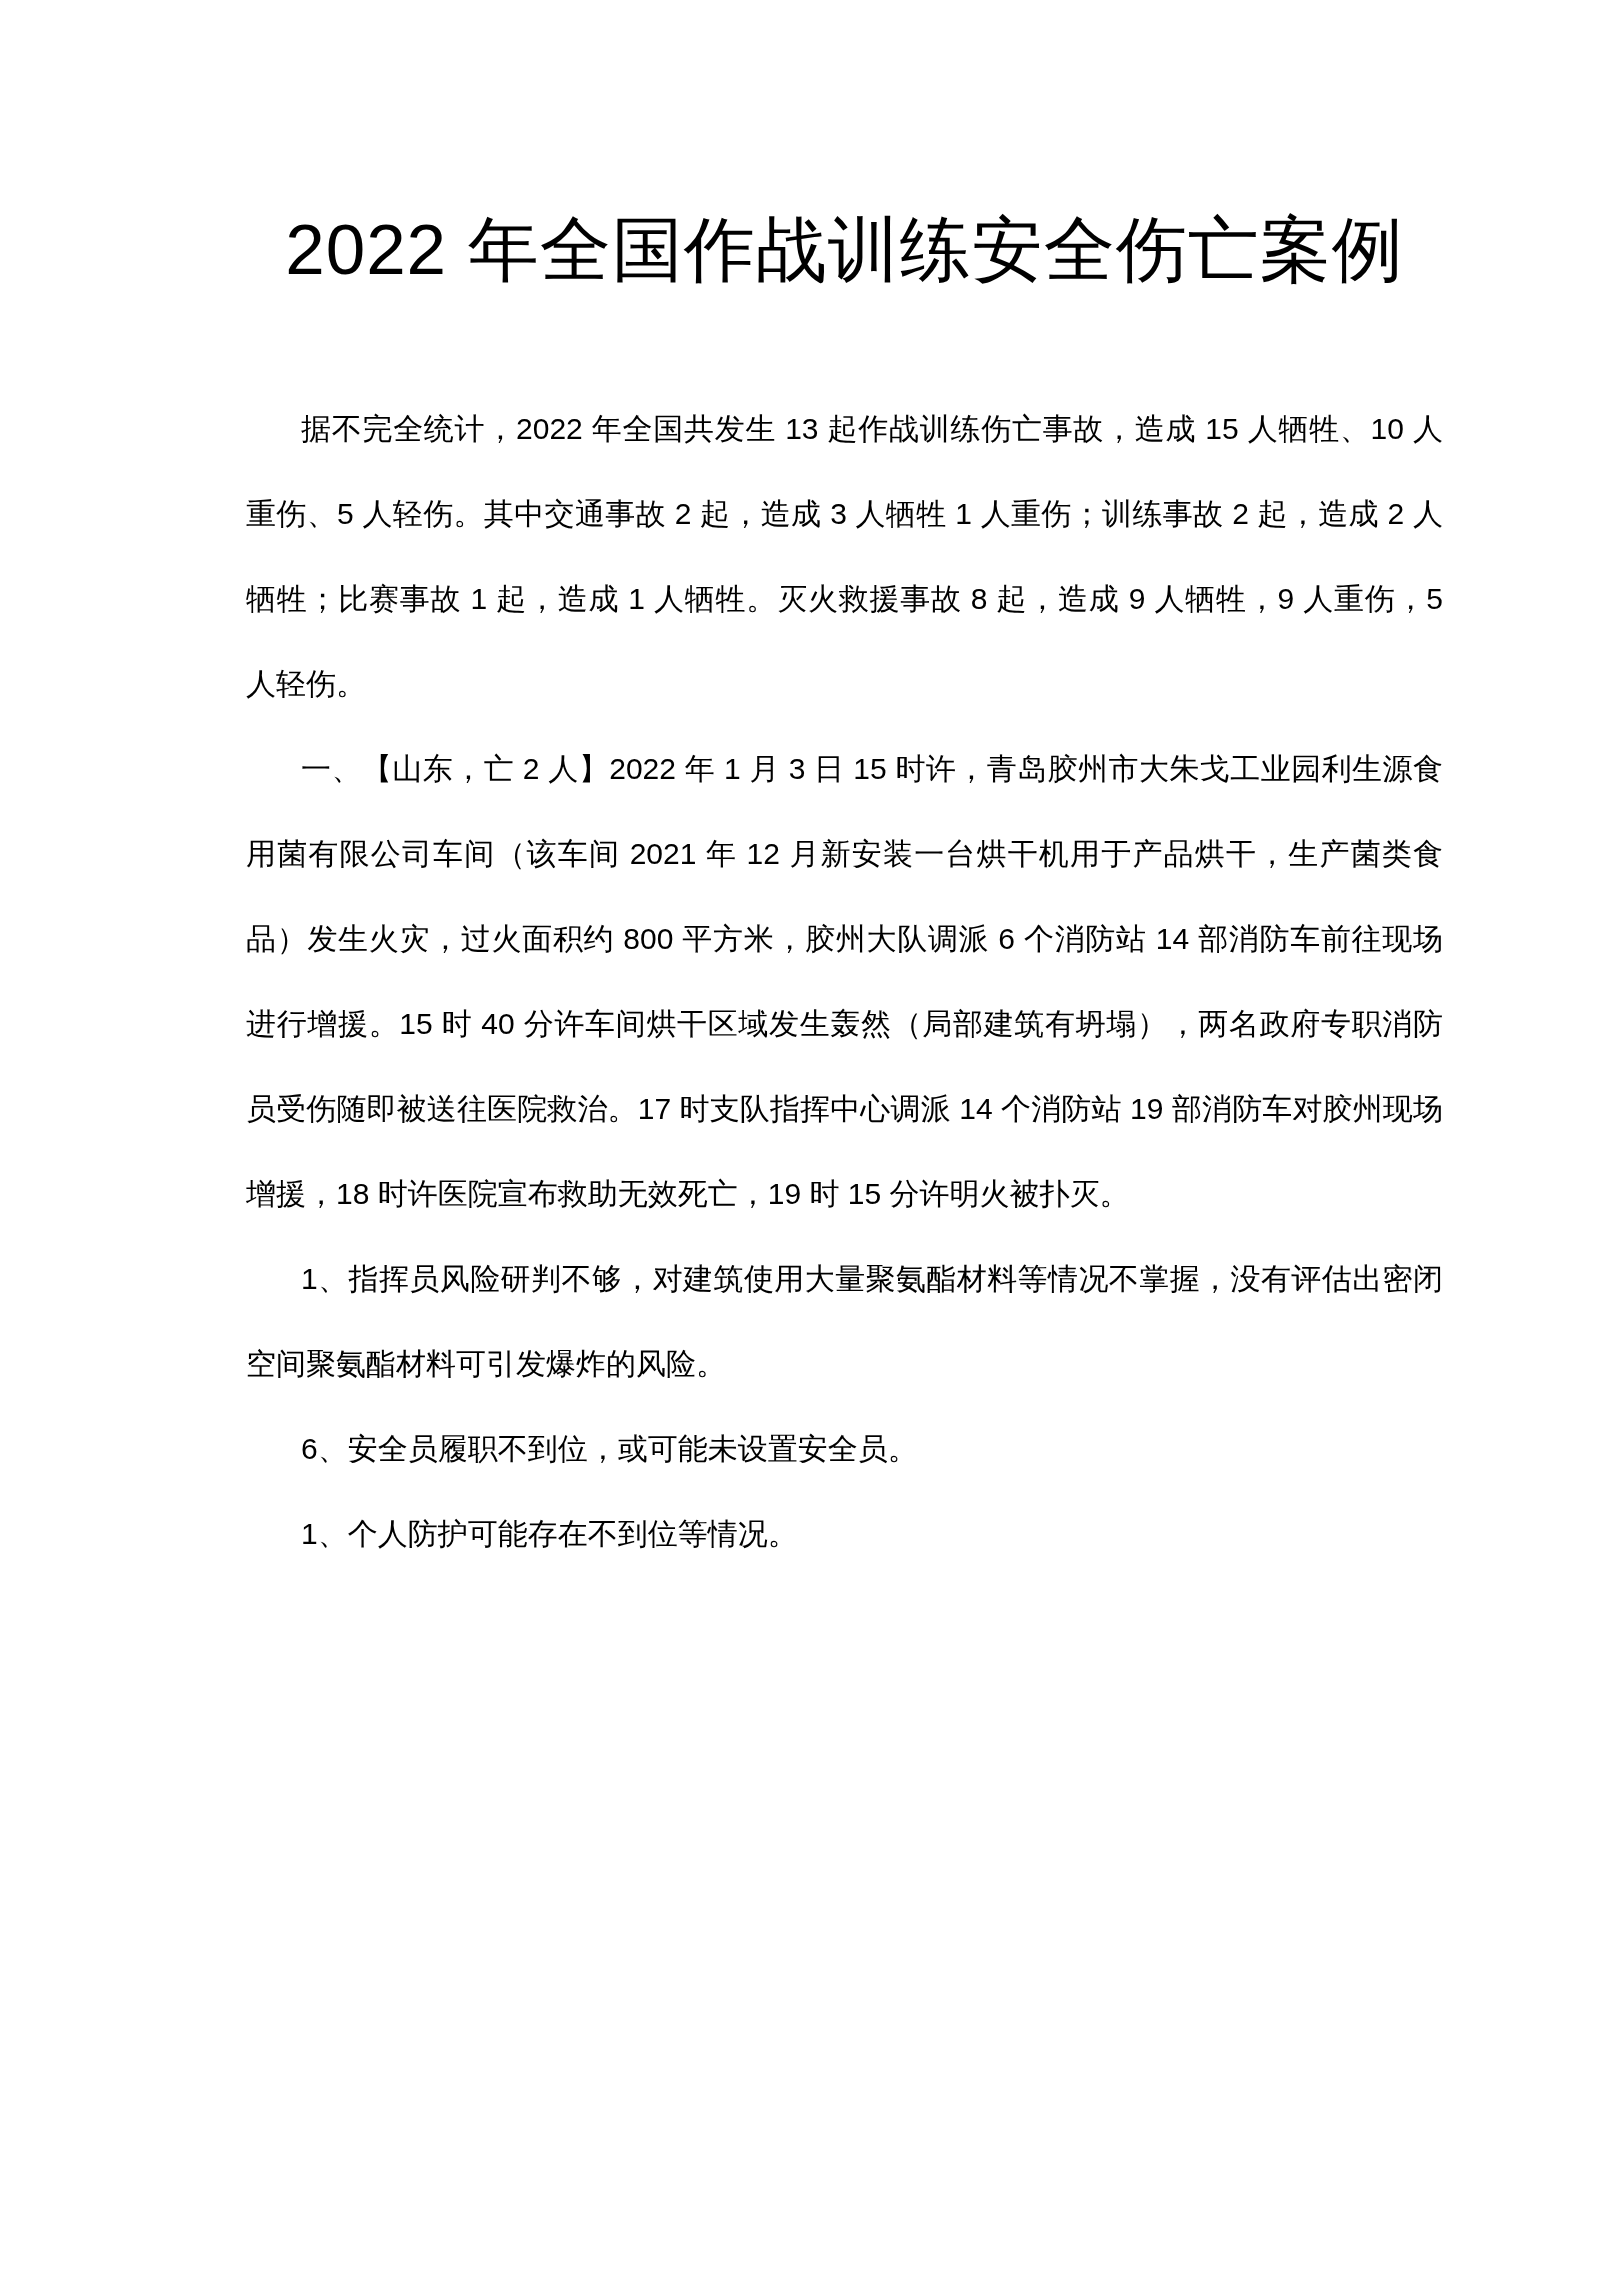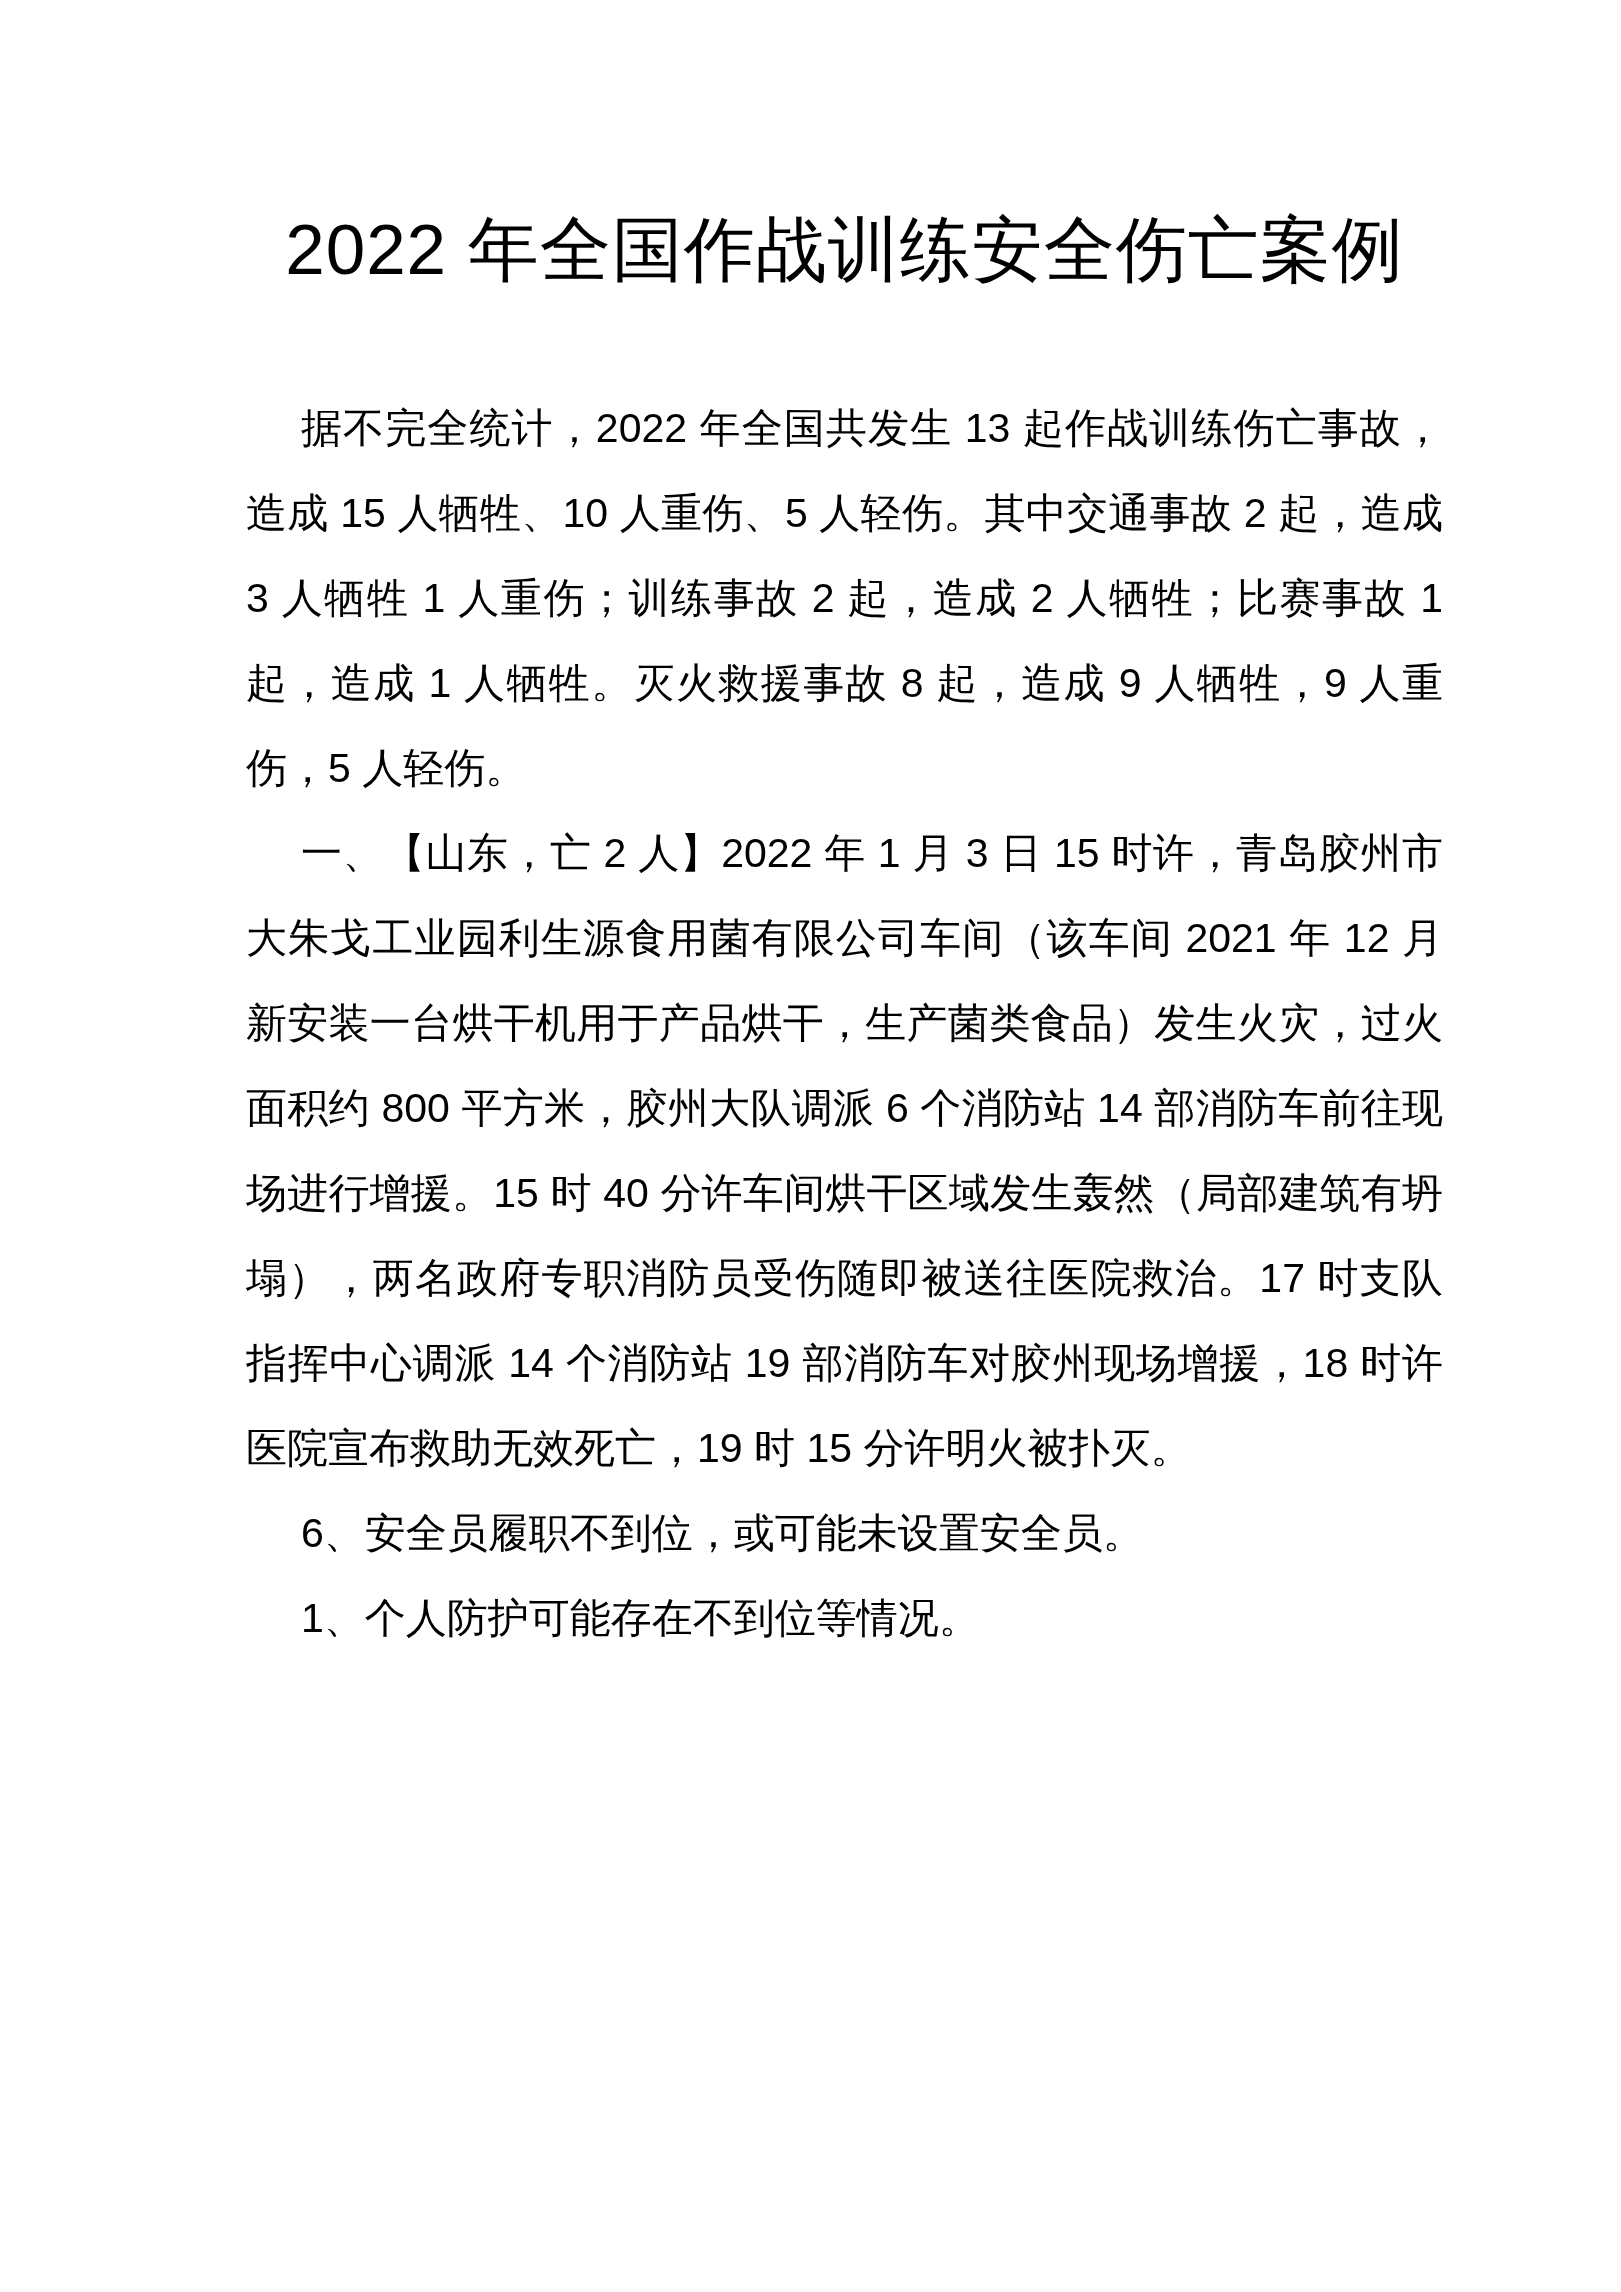--- a/index.html
+++ b/index.html
@@ -27,41 +27,42 @@
     font-size: 71px;
     font-weight: 400;
     line-height: 1.3;
     text-align: center;
     letter-spacing: 1px;
     margin-bottom: 90px;
     white-space: nowrap;
   }
 
   .doc-paragraph {
-    font-size: 41px;
+    font-size: 30px;
     line-height: 85px;
     text-align: justify;
     text-justify: inter-character;
     text-indent: 55px;
     word-break: break-all;
   }
 </style>
 </head>
 <body>
 
 <div class="page">
   <div class="content">
 
     <h1 class="doc-title">2022 年全国作战训练安全伤亡案例</h1>
 
     <p class="doc-paragraph">据不完全统计，2022 年全国共发生 13 起作战训练伤亡事故，造成 15 人牺牲、10 人重伤、5 人轻伤。其中交通事故 2 起，造成 3 人牺牲 1 人重伤；训练事故 2 起，造成 2 人牺牲；比赛事故 1 起，造成 1 人牺牲。灭火救援事故 8 起，造成 9 人牺牲，9 人重伤，5 人轻伤。</p>
 
     <p class="doc-paragraph">一、【山东，亡 2 人】2022 年 1 月 3 日 15 时许，青岛胶州市大朱戈工业园利生源食用菌有限公司车间（该车间 2021 年 12 月新安装一台烘干机用于产品烘干，生产菌类食品）发生火灾，过火面积约 800 平方米，胶州大队调派 6 个消防站 14 部消防车前往现场进行增援。15 时 40 分许车间烘干区域发生轰然（局部建筑有坍塌），两名政府专职消防员受伤随即被送往医院救治。17 时支队指挥中心调派 14 个消防站 19 部消防车对胶州现场增援，18 时许医院宣布救助无效死亡，19 时 15 分许明火被扑灭。</p>
 
 
+    <p class="doc-paragraph">1、指挥员风险研判不够，对建筑使用大量聚氨酯材料等情况不掌握，没有评估出密闭空间聚氨酯材料可引发爆炸的风险。</p>
 
     <p class="doc-paragraph">6、安全员履职不到位，或可能未设置安全员。</p>
 
     <p class="doc-paragraph">1、个人防护可能存在不到位等情况。</p>
 
   </div>
 </div>
 
 
 </body></html>

